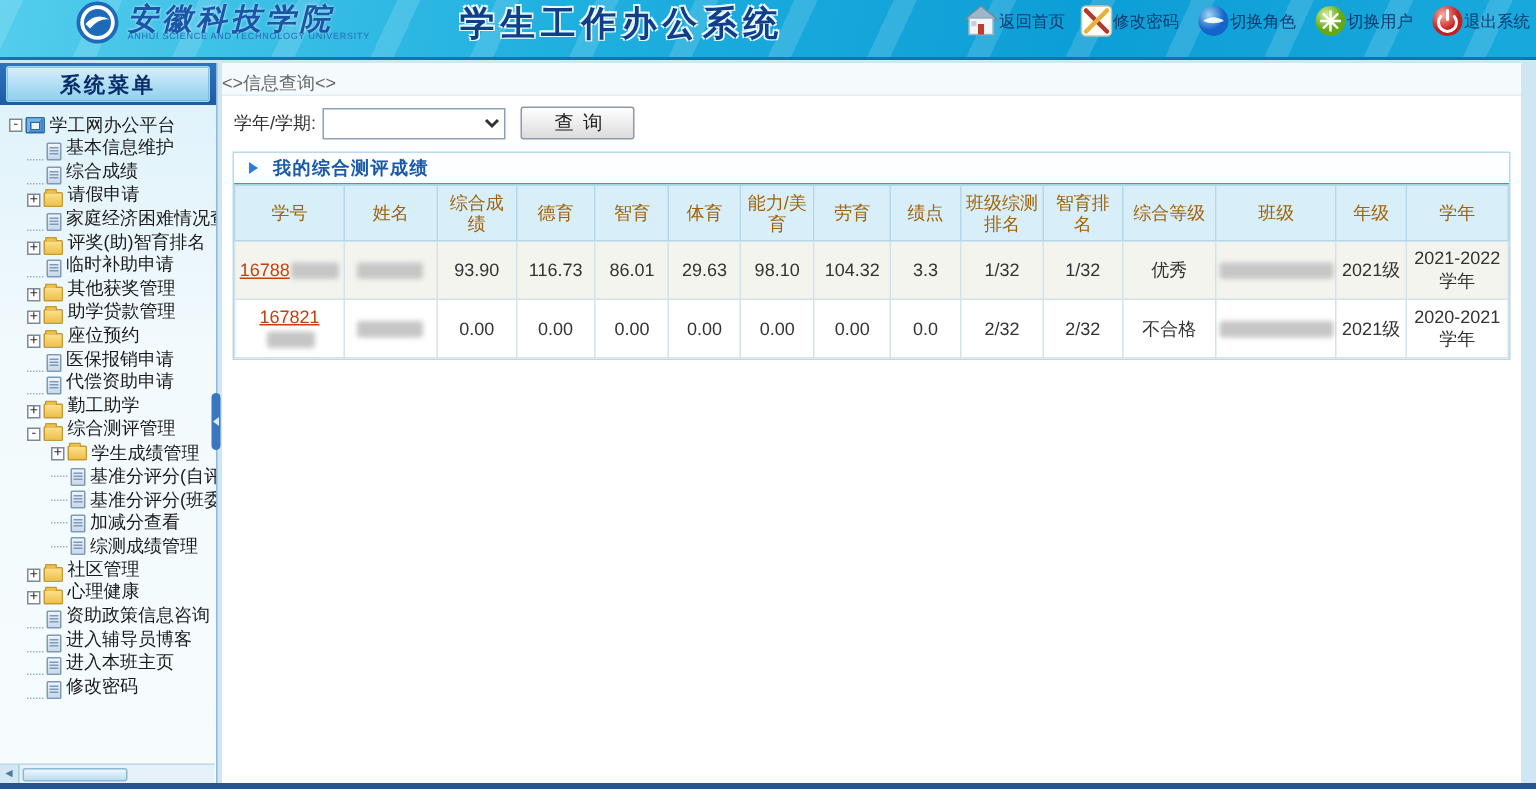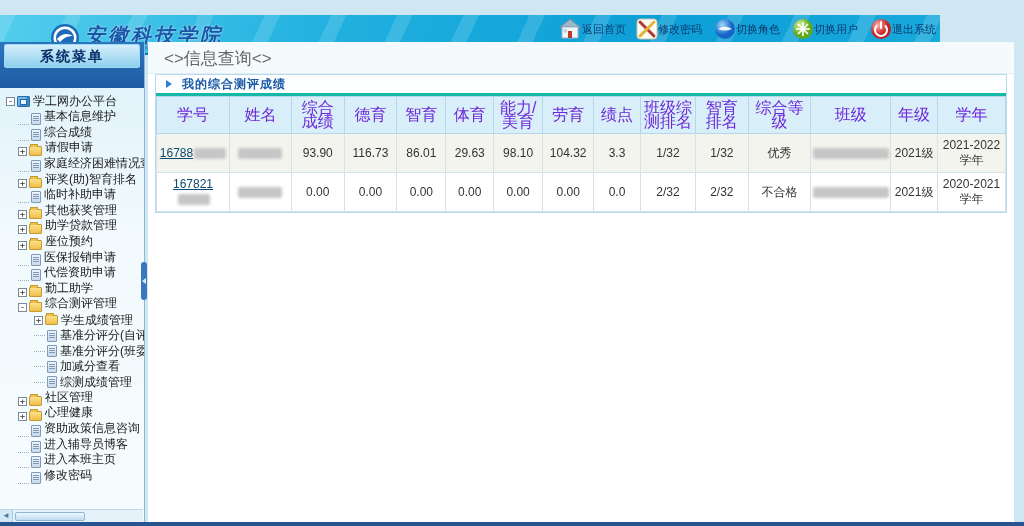--- a/index.html
+++ b/index.html
@@ -1,46 +1,46 @@
 <!DOCTYPE html>
 <html><head>
 <meta charset="utf-8">
 <style>
   * { margin:0; padding:0; box-sizing:border-box; }
   html,body { width:1024px; height:526px; overflow:hidden; }
   body { font-family:"Liberation Sans","DejaVu Sans",sans-serif; background:#cfe7f3; position:relative; }
 
   
   .header {
-    position:absolute; top:15px; left:0; width:940px; height:40px;
+    position:absolute; top:0; left:0; width:1024px; height:40px;
     background:
       repeating-linear-gradient(115deg, rgba(255,255,255,.14) 0 14px, rgba(255,255,255,0) 14px 60px),
       linear-gradient(100deg,#53cdec 0%, #21b1e0 35%, #0c9ed6 70%, #18a9dc 100%);
     border-bottom:2px solid #0e74b4;
-    display:flex; align-items:flex-end;
+    display:flex; align-items:flex-start;
   }
   .logo-wrap { display:flex; align-items:center; margin-left:50px; }
   .emblem { width:30px; height:30px; flex:0 0 auto; }
   .uni-text { margin-left:5px; }
   .uni-name { font-family:"DejaVu Serif","Liberation Serif",serif; font-weight:bold; font-style:italic; font-size:20px; color:#1a55a8; letter-spacing:3px; line-height:20px; text-shadow:0 0 2px rgba(255,255,255,.8); }
   .uni-en { font-size:6px; color:#2a6ab8; letter-spacing:.5px; line-height:7px; }
   .app-title { margin-left:60px; font-size:23px; font-weight:bold; color:#123d8a; letter-spacing:4px;
     text-shadow:-1px -1px 0 #e8fbff, 1px -1px 0 #e8fbff, -1px 1px 0 #e8fbff, 1px 1px 0 #e8fbff; }
   .header-actions { position:absolute; right:18px; top:3px; display:flex; gap:26px; }
   .h-action { display:flex; flex-direction:row; align-items:center; cursor:pointer; width:52px; }
   .h-action .icn { width:24px; height:22px; display:flex; align-items:center; justify-content:center; }
   .h-action .lbl { font-size:11px; color:#0d3a70; margin-top:1px; white-space:nowrap; }
 
   
   .sidebar {
     position:absolute; left:0; top:42px; width:145px; bottom:4px;
     background:linear-gradient(to bottom,#ddf1fa,#f2fafd 40%,#f6fcfe);
     border-right:1px solid #8fb8d8; overflow:hidden;
   }
-  .menu-strip { height:46px; background:linear-gradient(to bottom,#2e74bd,#1d5ba4); padding:2px 4px; }
+  .menu-strip { height:28px; background:linear-gradient(to bottom,#2e74bd,#1d5ba4); padding:2px 4px; }
   .menu-title-btn {
     height:24px; background:linear-gradient(to bottom,#d6eefb,#8fd0ee);
     border:1px solid #9adcf4; border-radius:2px; text-align:center;
     font-size:14px; font-weight:bold; color:#082d68; line-height:22px; letter-spacing:2px;
   }
   .tree { padding:6px 2px 2px 4px; }
   .tree-item { display:flex; align-items:center; height:15.6px; white-space:nowrap; cursor:pointer; }
   .tree-item .tlabel { font-size:12px; color:#1a1a1a; margin-left:3px; }
   .tree-item.lvl0 { padding-left:2px; }
   .tree-item.lvl1 { padding-left:14px;align-items:flex-end; }
@@ -60,40 +60,40 @@
 
   .side-scrollbar { position:absolute; left:0; right:1px; bottom:0; height:13px; background:#e6f2fa; border-top:1px solid #bcd8ea; display:flex; align-items:center; }
   .sb-btn { width:13px; height:12px; background:#d2e8f5; border-right:1px solid #a8cce0; color:#4a7aa0; font-size:8px; line-height:12px; text-align:center; }
   .sb-thumb { width:70px; height:9px; margin-left:2px; background:linear-gradient(#eef8fe,#bcdcf0); border:1px solid #8fb8d4; border-radius:2px; }
 
   .splitter-handle { position:absolute; left:141px; top:262px; width:6px; height:38px; background:#3a77c0; border-radius:3px; z-index:5; display:flex; align-items:center; justify-content:center; }
   .splitter-handle::before { content:""; border-top:3px solid transparent; border-bottom:3px solid transparent; border-right:4px solid #dcecf8; }
 
   
   .main { position:absolute; left:148px; top:42px; right:10px; bottom:4px; background:#fff; }
-  .breadcrumb-row { height:32px; background:#f5fafd; border-bottom:1px solid #e2eef5; padding:5px 16px 0; font-size:17px; color:#666; }
+  .breadcrumb-row { height:22px; background:#f5fafd; border-bottom:1px solid #e2eef5; padding:5px 0 0; font-size:12px; color:#666; }
   .filter-row { display:flex; align-items:center; padding:7px 8px 8px; }
   .filter-label { font-size:12px; color:#333; }
   .semester-select { width:122px; height:21px; margin-left:4px; font-size:12px; border:1px solid #89a4ba; background:#fff; color:#333; }
   .query-btn { margin-left:10px; width:76px; height:22px; background:linear-gradient(to bottom,#fefefe,#dcdcdc); border:1px solid #8b9aa8; border-radius:2px; font-size:13px; color:#222; letter-spacing:6px; padding-left:8px; cursor:pointer; }
 
   .panel { margin:0 7px; border:1px solid #b9d9ec; }
-  .panel-header { height:21px; background:#fcfeff; border-bottom:3px solid #14b8a6; display:flex; align-items:center; padding:0 8px 0 10px; }
+  .panel-header { height:21px; background:#fcfeff; border-bottom:1px solid #14b8a6; display:flex; align-items:center; padding:0 8px 0 10px; }
   .panel-title-wrap { display:flex; align-items:center; }
   .tri-icon { width:0; height:0; border-top:4px solid transparent; border-bottom:4px solid transparent; border-left:6px solid #2a7fd4; margin-right:10px; }
   .panel-title { font-size:12px; font-weight:bold; color:#1a5aa8; letter-spacing:1px; }
   .summary { font-size:12px; color:#333; }
   .summary .count { color:#e53030; }
 
   table.results { width:100%; border-collapse:collapse; table-layout:fixed; }
-  .results th { background:#d8eef9; font-size:16px; font-weight:normal; color:#6d28d9; border:1px solid #b5d7e9; padding:4px 2px; text-align:center; line-height:14px; }
+  .results th { background:#d8eef9; font-size:12px; font-weight:normal; color:#a16207; border:1px solid #b5d7e9; padding:4px 2px; text-align:center; line-height:14px; }
   .results td { font-size:12px; color:#333; border:1px solid #d4e2ea; padding:4px 2px; text-align:center; height:39px; line-height:15px; }
   .results tr.r0 td { background:#f4f4ef; }
   .results tr.r1 td { background:#ffffff; }
-  .id-link { color:#0c4a6e; text-decoration:underline; cursor:pointer; }
+  .id-link { color:#c2410c; text-decoration:underline; cursor:pointer; }
   .redact { display:inline-block; background:#c6c6c6; border-radius:2px; height:11px; vertical-align:middle; filter:blur(1.6px); }
   .redact-id { width:32px; margin-left:1px; }
   .redact-name { width:44px; }
   .redact-class { width:76px; }
 
   .bottom-strip { position:absolute; left:0; bottom:0; width:1024px; height:4px; background:#27548e; }
 
   
   .icn svg { display:block; }
 </style>
@@ -106,20 +106,21 @@
       <circle cx="15" cy="15" r="14" fill="#1d6ab8"></circle>
       <circle cx="15" cy="15" r="11.5" fill="#ffffff"></circle>
       <circle cx="15" cy="15" r="9" fill="#1d6ab8"></circle>
       <path d="M7 16 Q 14 8 23 13 Q 16 12 10 19 Z" fill="#ffffff"></path>
     </svg>
     <div class="uni-text">
       <div class="uni-name">安徽科技学院</div>
       <div class="uni-en">ANHUI SCIENCE AND TECHNOLOGY UNIVERSITY</div>
     </div>
   </div>
+  <div class="app-title">学生工作办公系统</div>
 
   <div class="header-actions">
     <div class="h-action">
       <span class="icn">
         <svg width="24" height="22" viewBox="0 0 24 22">
           <polygon points="12,1 23,10 20,10 20,9 4,9 1,10" fill="#9db6c8" stroke="#6e8ba0" stroke-width="1"></polygon>
           <rect x="4" y="9" width="16" height="11" fill="#f2f6f9" stroke="#9fb4c4"></rect>
           <rect x="10" y="13" width="4" height="7" fill="#c0392b"></rect>
           <rect x="5.5" y="11" width="3.5" height="3.5" fill="#bfd4e2"></rect>
         </svg>
@@ -324,20 +325,25 @@
   <div class="side-scrollbar">
     <div class="sb-btn">◄</div>
     <div class="sb-thumb"></div>
   </div>
 </div>
 <div class="splitter-handle"></div>
 
 <div class="main">
   <div class="breadcrumb-row">&lt;&gt;信息查询&lt;&gt;</div>
 
+  <div class="filter-row">
+    <span class="filter-label">学年/学期:</span>
+    <select class="semester-select"><option></option></select>
+    <button class="query-btn">查询</button>
+  </div>
 
   <div class="panel">
     <div class="panel-header">
       <div class="panel-title-wrap">
         <span class="tri-icon"></span>
         <span class="panel-title">我的综合测评成绩</span>
       </div>
     </div>
     <table class="results">
       <colgroup>

